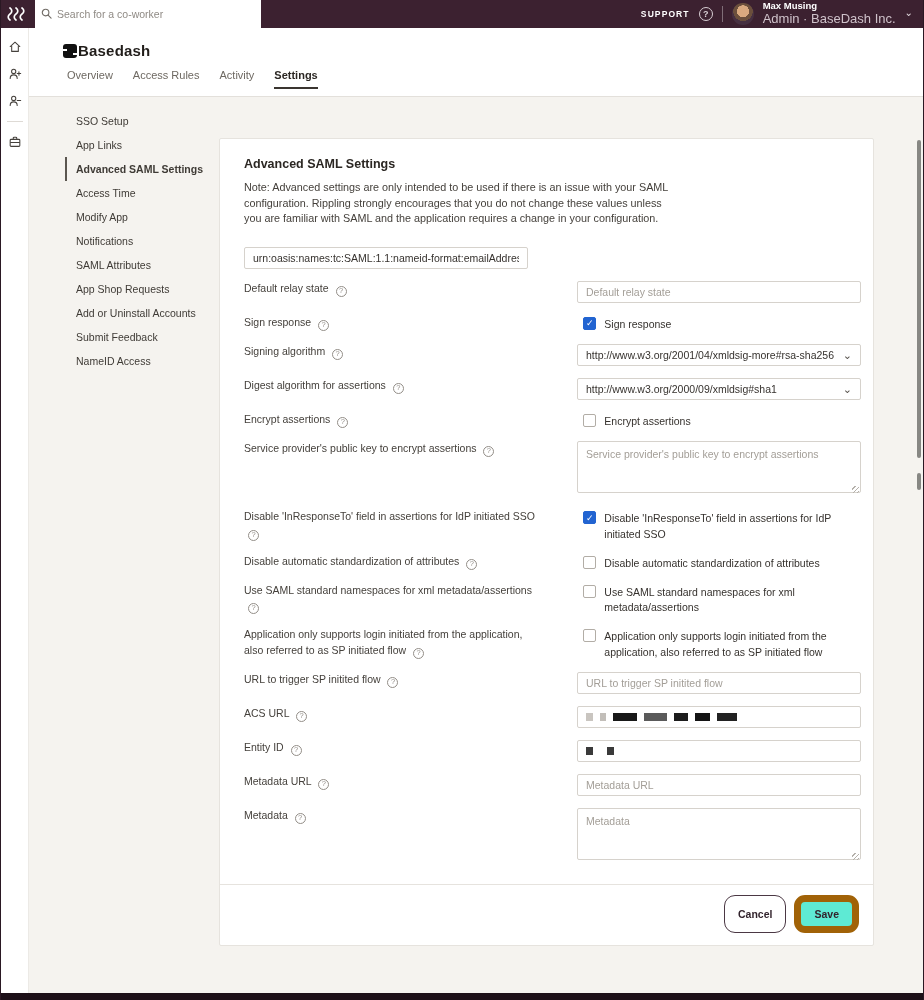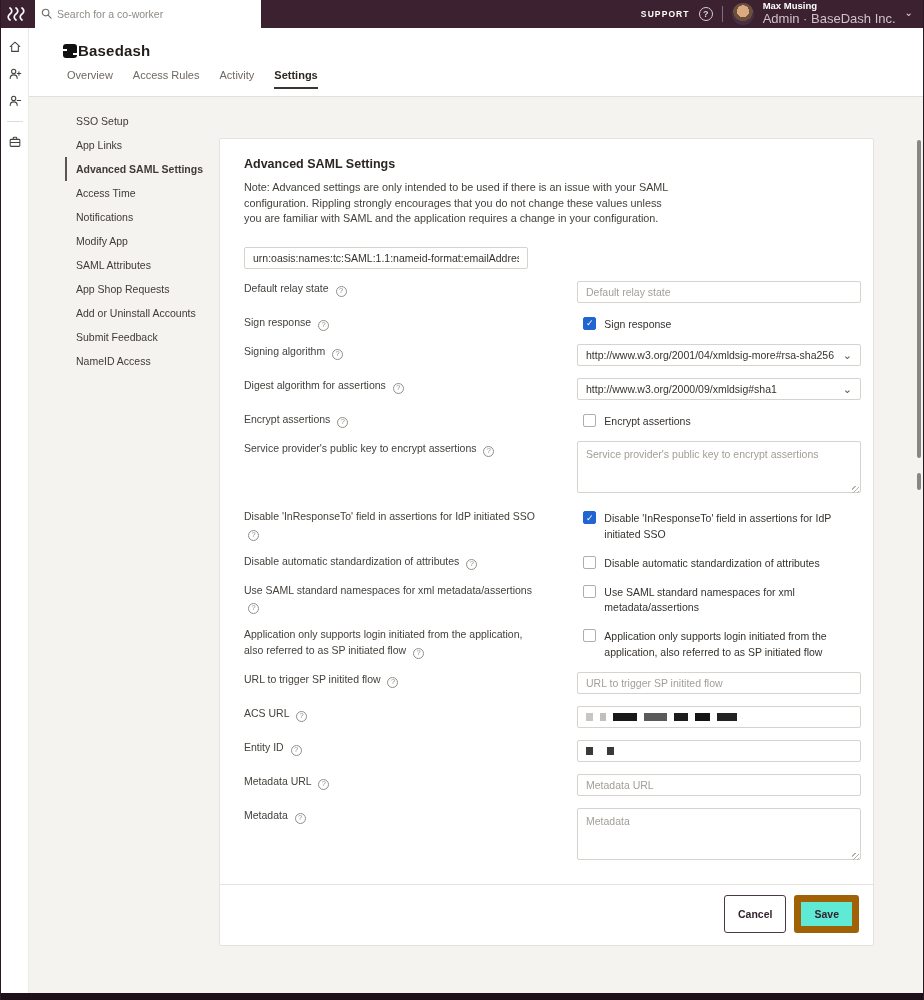--- a/index.html
+++ b/index.html
@@ -81,21 +81,21 @@
   .cbrow { display:flex; gap:8px; cursor:pointer; padding-top:2px; }
   .cb { width:13px; height:13px; flex:0 0 13px; border:1px solid #b2ada6; border-radius:2px; background:#fff;
         display:flex; align-items:center; justify-content:center; color:#fff; font-size:9px; }
   .cb.checked { background:#2264d1; border-color:#2264d1; }
   .cbl { font-size:10.5px; color:#36322e; line-height:1.45; }
   .redacted { display:flex; align-items:center; gap:7px; padding:0 8px; }
   .redacted span { height:8px; display:inline-block; }
 
   .panel-footer { border-top:1px solid #e6e3de; margin:20px -12px 0 -24px;
                   padding:10px 14px 12px 0; display:flex; justify-content:flex-end; gap:8px; }
-  .btn { font-size:10.5px; font-weight:bold; border-radius:3px; padding:6px 13px; cursor:pointer;
+  .btn { font-size:10.5px; font-weight:bold; border-radius:11px; padding:6px 13px; cursor:pointer;
          font-family:"Liberation Sans", sans-serif; }
   .btn-cancel { background:#fff; border:1px solid #4b3844; color:#32232c; }
   .btn-save { background:#5eead4; border:7px solid #a16207; color:#32232c; }
 
   
   .sb-thumb { position:absolute; right:2px; top:140px; width:4px; height:318px; background:#878783; border-radius:2px; }
   .sb-thumb2 { position:absolute; right:2px; top:473px; width:4px; height:17px; background:#878783; border-radius:2px; }
   .bottom-strip { position:absolute; left:0; right:0; bottom:0; height:7px; background:#1d1018; }
 </style>
 </head>
@@ -175,22 +175,22 @@
         <div class="tab active">Settings</div>
       </div>
   </div>
 
   <div class="bodyarea">
     <div class="sidemenu">
         <div class="menu-item">SSO Setup</div>
         <div class="menu-item">App Links</div>
         <div class="menu-item active">Advanced SAML Settings</div>
         <div class="menu-item">Access Time</div>
+        <div class="menu-item">Modify App</div>
         <div class="menu-item">Notifications</div>
-        <div class="menu-item">Modify App</div>
         <div class="menu-item">SAML Attributes</div>
         <div class="menu-item">App Shop Requests</div>
         <div class="menu-item">Add or Uninstall Accounts</div>
         <div class="menu-item">Submit Feedback</div>
         <div class="menu-item">NameID Access</div>
       </div>
 
     <div class="panel">
       <div class="panel-title">Advanced SAML Settings</div>
       <div class="panel-note">Note: Advanced settings are only intended to be used if there is an issue with your SAML configuration. Rippling strongly encourages that you do not change these values unless you are familiar with SAML and the application requires a change in your configuration.</div>

